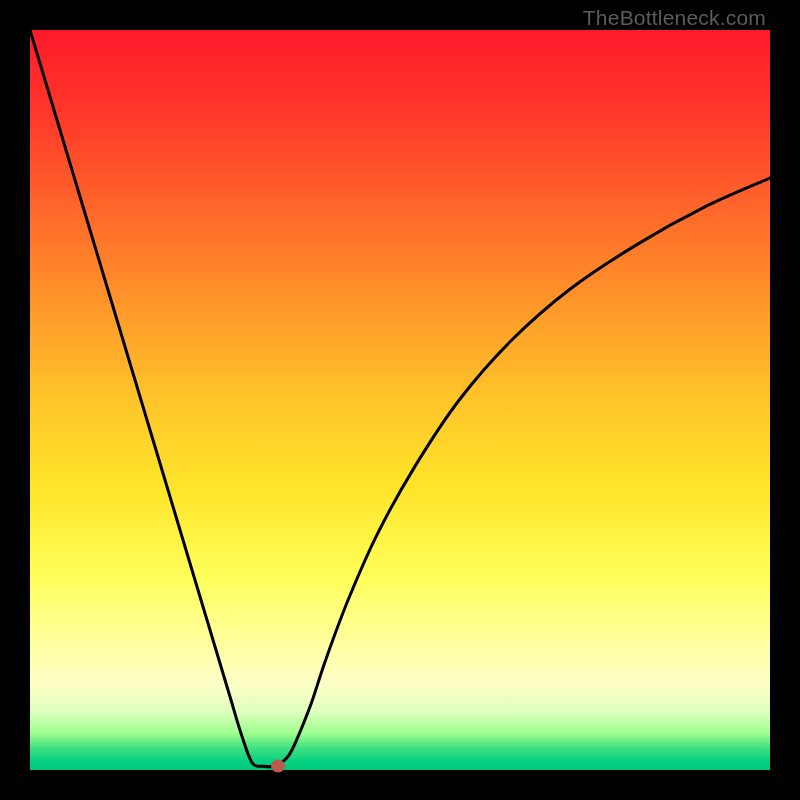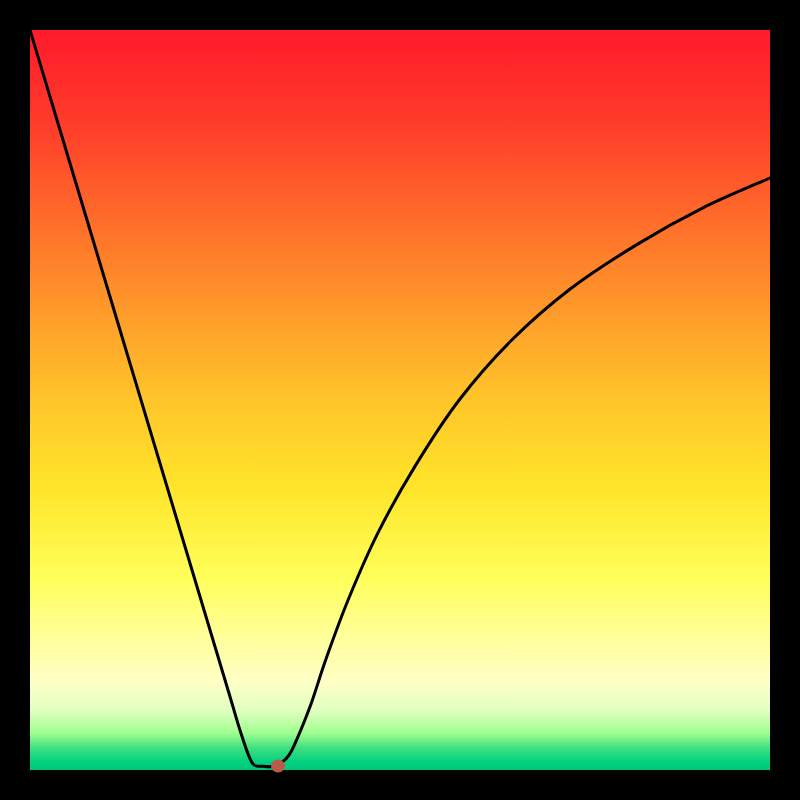--- a/index.html
+++ b/index.html
@@ -62,13 +62,14 @@
 </head>
 <body>
 
 <div class="frame">
   <div class="plot-area">
     <svg class="curve" viewBox="0 0 740 740" preserveAspectRatio="none">
       <path id="curve-path" fill="none" stroke="#000000" stroke-width="3" stroke-linecap="round" stroke-linejoin="round" d="M 0.00 0.00 C 3.70 12.33, 14.80 49.33, 22.20 74.00 C 29.60 98.67, 37.00 123.33, 44.40 148.00 C 51.80 172.67, 59.20 197.33, 66.60 222.00 C 74.00 246.67, 81.40 271.33, 88.80 296.00 C 96.20 320.67, 103.60 345.33, 111.00 370.00 C 118.40 394.67, 125.80 419.33, 133.20 444.00 C 140.60 468.67, 148.00 493.33, 155.40 518.00 C 162.80 542.67, 170.20 567.33, 177.60 592.00 C 185.00 616.67, 194.25 647.50, 199.80 666.00 C 205.35 684.50, 207.20 691.90, 210.90 703.00 C 214.60 714.10, 218.30 727.05, 222.00 732.60 C 225.70 738.15, 229.40 735.68, 233.10 736.30 C 236.80 736.92, 241.12 736.92, 244.20 736.30 C 247.28 735.68, 249.13 734.45, 251.60 732.60 C 254.07 730.75, 256.53 728.90, 259.00 725.20 C 261.47 721.50, 262.70 719.03, 266.40 710.40 C 270.10 701.77, 276.27 686.97, 281.20 673.40 C 286.13 659.83, 289.83 646.27, 296.00 629.00 C 302.17 611.73, 309.57 590.77, 318.20 569.80 C 326.83 548.83, 336.70 525.40, 347.80 503.20 C 358.90 481.00, 371.23 458.80, 384.80 436.60 C 398.37 414.40, 413.17 390.97, 429.20 370.00 C 445.23 349.03, 462.50 329.30, 481.00 310.80 C 499.50 292.30, 519.23 275.03, 540.20 259.00 C 561.17 242.97, 584.60 228.17, 606.80 214.60 C 629.00 201.03, 651.20 188.70, 673.40 177.60 C 695.60 166.50, 728.90 152.93, 740.00 148.00"></path>
     </svg>
     <div class="marker" id="marker" style="left: 247.9px; top: 736.3px; background: rgb(187, 90, 74);"></div>
   </div>
+  <div class="watermark">TheBottleneck.com</div>
 </div>
 
 </body></html>

